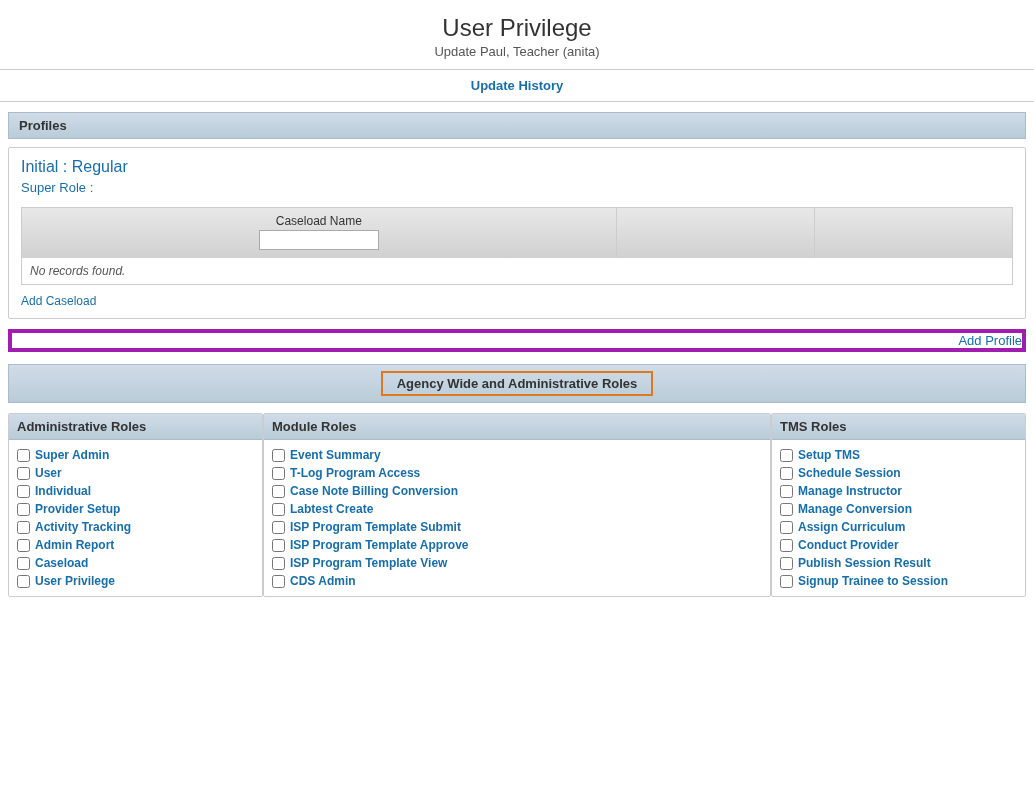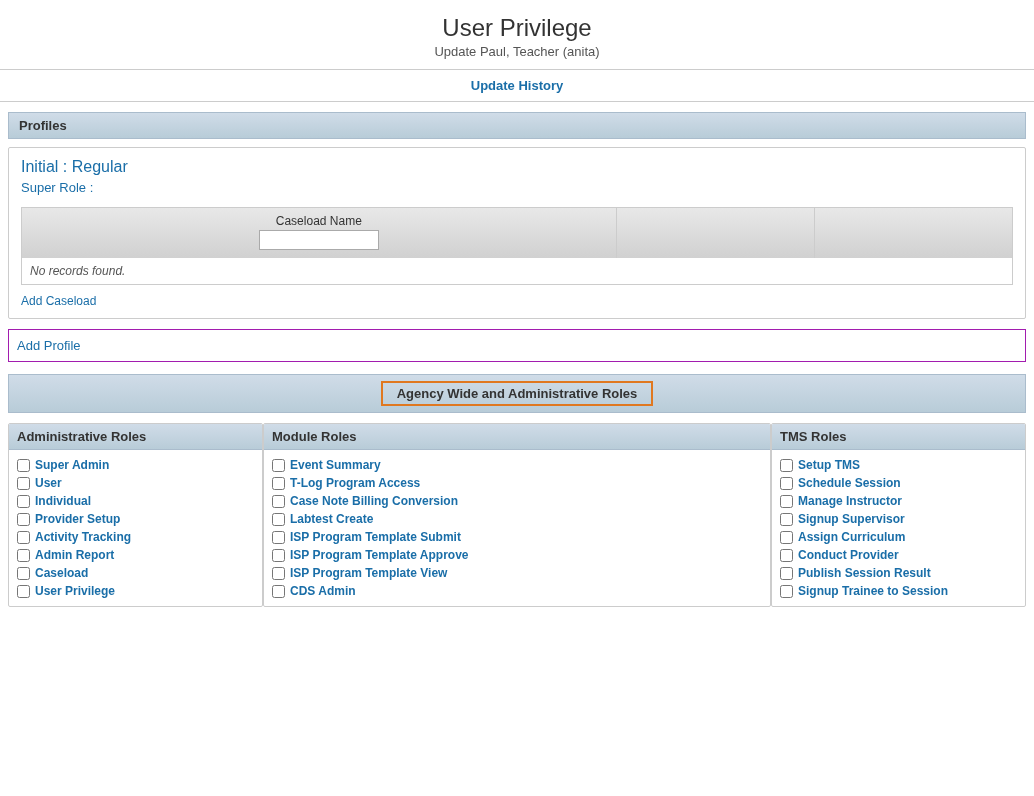--- a/index.html
+++ b/index.html
@@ -108,23 +108,22 @@
       font-style: italic;
       font-size: 12px;
     }
     .add-caseload-link {
       color: #1a6ea8;
       text-decoration: none;
       font-size: 12px;
     }
 
     .add-profile-bar {
-      border: 1px solid #a21caf;
-      padding: 8px;
-      text-align: left;
+      border: 4px solid #a21caf;
+      text-align: right;
       margin-top: 4px;
     }
     .add-profile-link {
       color: #1a6ea8;
       text-decoration: none;
       font-size: 13px;
     }
 
     .agency-section {
       margin: 12px 8px 0 8px;
@@ -326,21 +325,21 @@
         <li>
           <input type="checkbox" class="role-checkbox" style="">
           <label>Schedule Session</label>
         </li>
         <li>
           <input type="checkbox" class="role-checkbox" style="">
           <label>Manage Instructor</label>
         </li>
         <li>
           <input type="checkbox" class="role-checkbox" style="">
-          <label>Signup Supervisor</label>
+          <label>Manage Conversion</label>
         </li>
         <li>
           <input type="checkbox" class="role-checkbox" style="">
           <label>Assign Curriculum</label>
         </li>
         <li>
           <input type="checkbox" class="role-checkbox" style="">
           <label>Conduct Provider</label>
         </li>
         <li>

